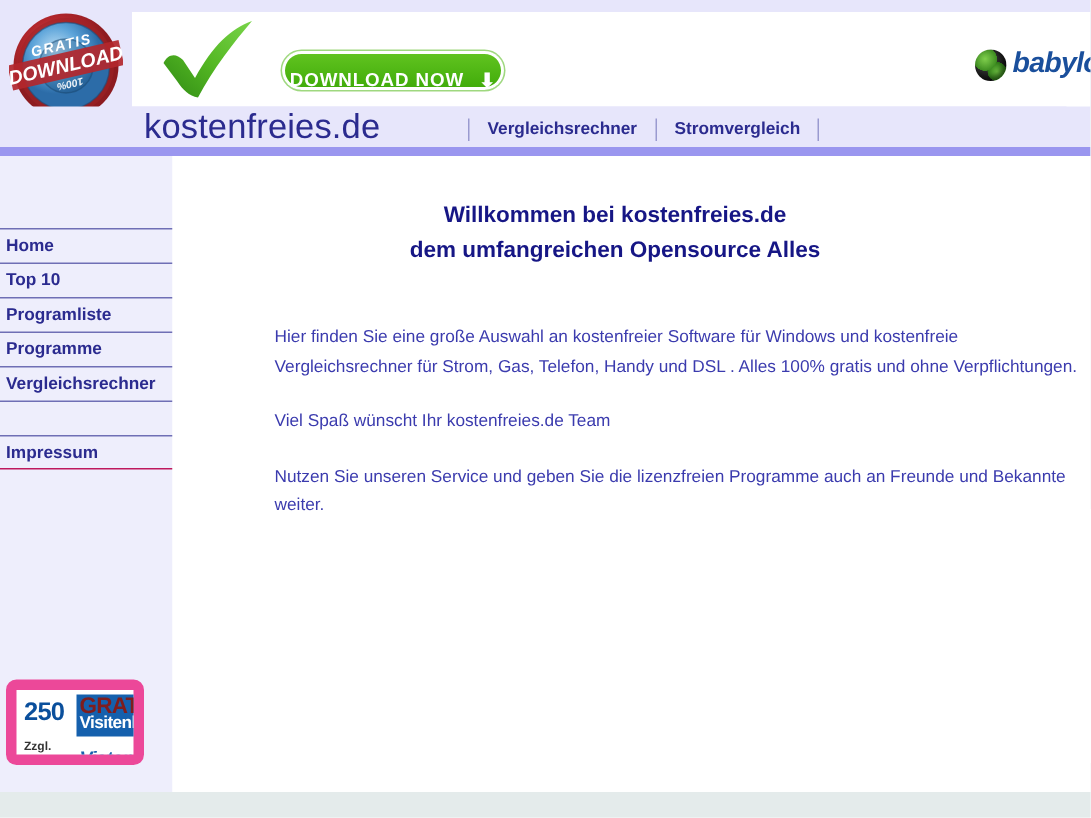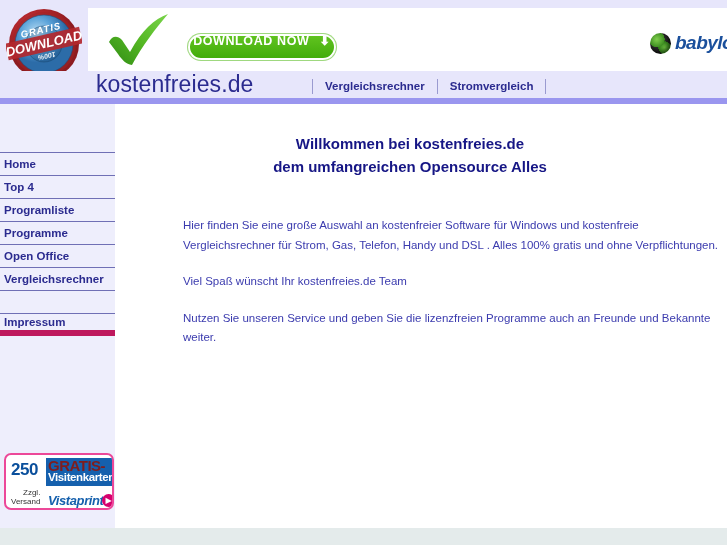--- a/index.html
+++ b/index.html
@@ -55,21 +55,21 @@
     left: 188px; top: 34px;
     width: 148px; height: 26px;
     border-radius: 14px;
     background: linear-gradient(#63c521, #3faa09);
     box-shadow: inset 0 0 0 2px #ffffff, 0 0 0 1px #9fd87f;
     color: #ffffff;
     font-size: 12.5px;
     font-weight: bold;
     letter-spacing: 0.6px;
     display: flex;
-    align-items: flex-start;
+    align-items: flex-end;
     justify-content: center;
     gap: 10px;
     cursor: pointer;
   }
   .dlbtn .arrow {
     display: inline-block;
     font-size: 13px;
     line-height: 1;
   }
 
@@ -166,36 +166,36 @@
   .menu-item {
     position: relative;
     height: 23px;
     border-top: 1px solid #6f6fb5;
     display: flex;
     align-items: center;
     padding-left: 4px;
     box-sizing: border-box;
     cursor: pointer;
   }
-  .menu-item:last-child { border-bottom: 6px solid #be185d; }
+  .menu-item:last-child { border-bottom: 1px solid #be185d; }
   .menu-item span {
     color: #2b2b8f;
     font-size: 11.5px;
     font-weight: bold;
     white-space: nowrap;
   }
   .menu-item.empty { cursor: default; }
 
   
   .vista {
     position: absolute;
     left: 4px; top: 349px;
-    width: 110px; height: 57px;
+    width: 92px; height: 57px;
     background: #ffffff;
-    border: 2px solid #ec4899;
+    border: 7px solid #ec4899;
     border-radius: 7px;
     box-sizing: border-box;
     overflow: hidden;
     cursor: pointer;
   }
   .vista .v250 {
     position: absolute;
     left: 5px; top: 5px;
     color: #0a4f9c;
     font-size: 17px;
@@ -222,23 +222,22 @@
     color: #ffffff;
     font-size: 11.5px;
     font-weight: bold;
     letter-spacing: -0.4px;
   }
   .vista .vzzgl {
     position: absolute;
     left: 5px; top: 33px;
     color: #333333;
     font-size: 8px;
-    font-weight: normal;
+    font-weight: bold;
     line-height: 9px;
-    text-align: right;
   }
   .vista .vlogo {
     position: absolute;
     left: 42px; top: 38px;
     color: #1560ad;
     font-size: 13px;
     font-weight: bold;
     font-style: italic;
     letter-spacing: -0.4px;
   }
@@ -370,30 +369,27 @@
   <div class="purpleband"></div>
 
   <div class="content-bg"></div>
 
   <div class="sidebar">
     <div class="menu">
       <div class="menu-item">
         <span>Home</span>
       </div>
       <div class="menu-item">
-        <span>Top 4</span>
+        <span>Top 10</span>
       </div>
       <div class="menu-item">
         <span>Programliste</span>
       </div>
       <div class="menu-item">
         <span>Programme</span>
-      </div>
-      <div class="menu-item">
-        <span>Open Office</span>
       </div>
       <div class="menu-item">
         <span>Vergleichsrechner</span>
       </div>
       <div class="menu-item empty">
         <span></span>
       </div>
       <div class="menu-item">
         <span>Impressum</span>
       </div>

